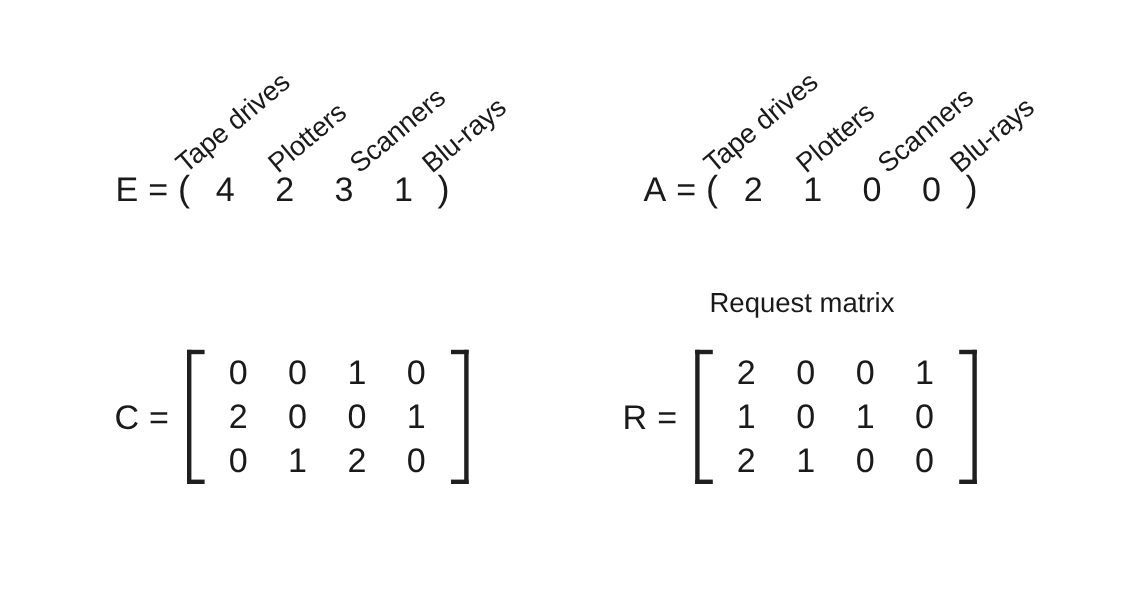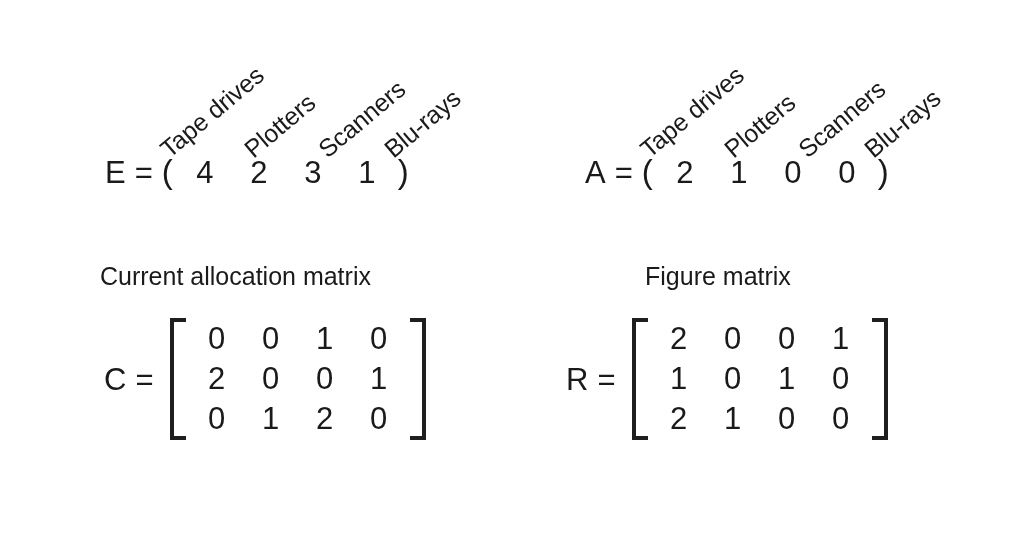--- a/index.html
+++ b/index.html
@@ -175,22 +175,21 @@
     <span class="vector-paren open">(</span>
     <span class="vector-cells">
       <span class="vector-cell">2</span>
       <span class="vector-cell">1</span>
       <span class="vector-cell">0</span>
       <span class="vector-cell">0</span>
     </span>
     <span class="vector-paren close">)</span>
   </div>
 
-  <div class="matrix-caption" style="left:100px; top:264px;">Current allocation matrix</div>
-  <div class="matrix-caption" style="left:645px; top:264px;">Figure matrix</div>
+  <div class="matrix-caption" style="left:645px; top:264px;">Request matrix</div>
 
   <div class="matrix-block" style="left:104px; top:318px;">
     <span class="matrix-name">C</span>
     <span class="matrix-eq">=</span>
     <span class="bracket left"></span>
     <span class="matrix-grid">
       <span class="matrix-row">
         <span class="matrix-cell">0</span>
         <span class="matrix-cell">0</span>
         <span class="matrix-cell">1</span>

